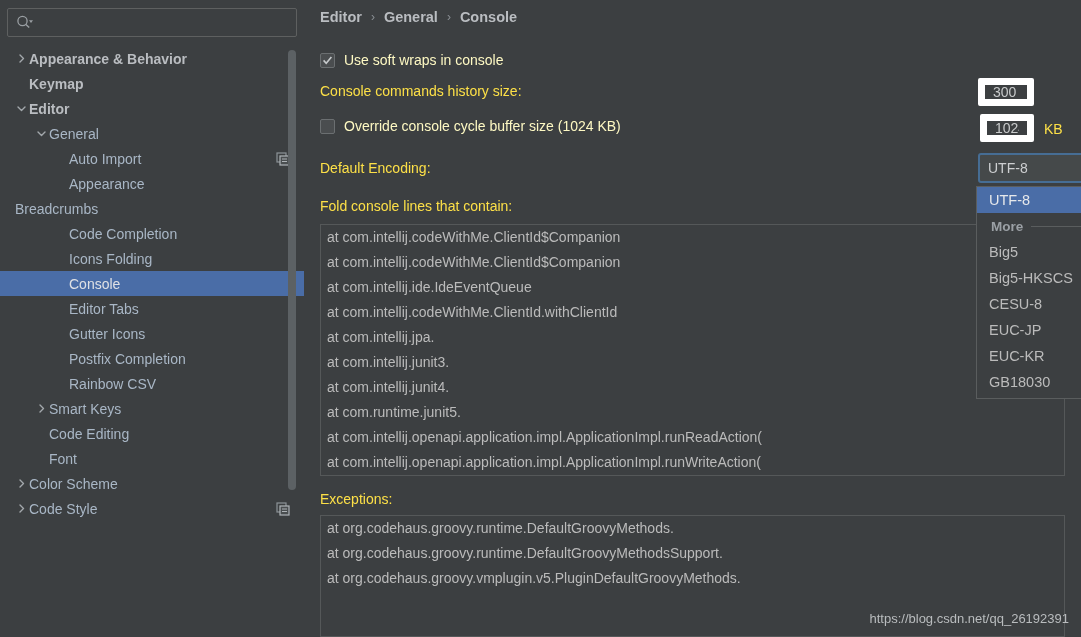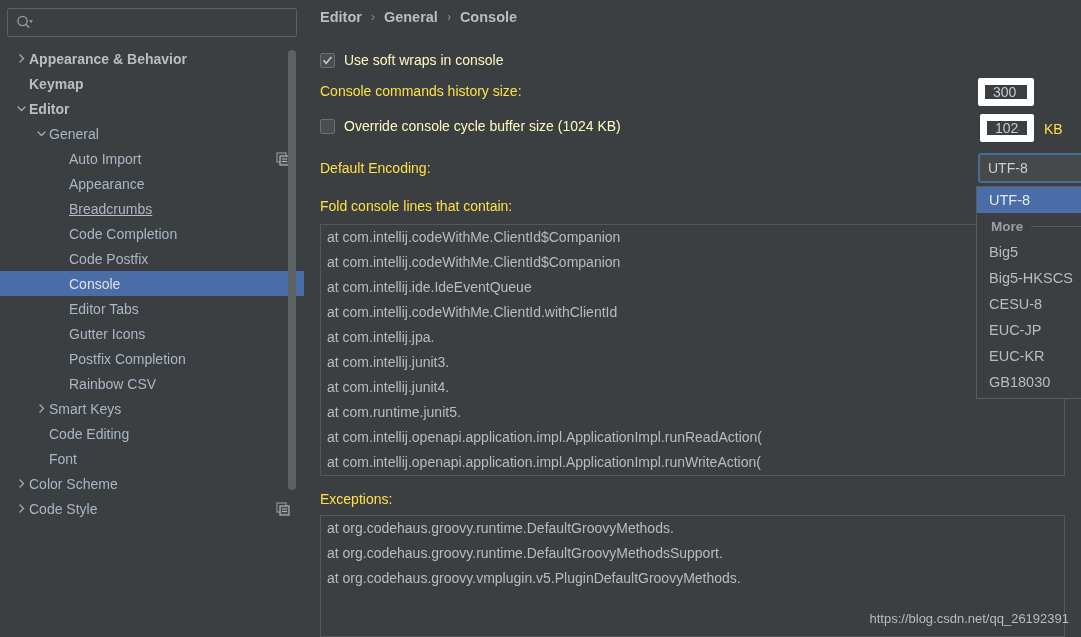--- a/index.html
+++ b/index.html
@@ -339,31 +339,31 @@
               <rect x="4" y="4" width="9" height="9" fill="#4a4e50" stroke="#aeb3b7" stroke-width="1.2"></rect>
               <line x1="6" y1="7" x2="11" y2="7" stroke="#aeb3b7" stroke-width="1"></line>
               <line x1="6" y1="9.5" x2="11" y2="9.5" stroke="#aeb3b7" stroke-width="1"></line>
             </svg>
           </span>
         </div>
         <div class="tree-item" style="padding-left: 54px;">
           <span class="twisty"></span>
           <span class="tree-label">Appearance</span>
         </div>
-        <div class="tree-item" style="padding-left: 54px; text-decoration: underline;">
+        <div class="tree-item" style="">
           <span class="twisty"></span>
           <span class="tree-label">Breadcrumbs</span>
         </div>
         <div class="tree-item" style="padding-left: 54px;">
           <span class="twisty"></span>
           <span class="tree-label">Code Completion</span>
         </div>
         <div class="tree-item" style="padding-left: 54px;">
           <span class="twisty"></span>
-          <span class="tree-label">Code Postfix</span>
+          <span class="tree-label">Icons Folding</span>
         </div>
         <div class="tree-item selected" style="padding-left: 54px;">
           <span class="twisty"></span>
           <span class="tree-label">Console</span>
         </div>
         <div class="tree-item" style="padding-left: 54px;">
           <span class="twisty"></span>
           <span class="tree-label">Editor Tabs</span>
         </div>
         <div class="tree-item" style="padding-left: 54px;">

